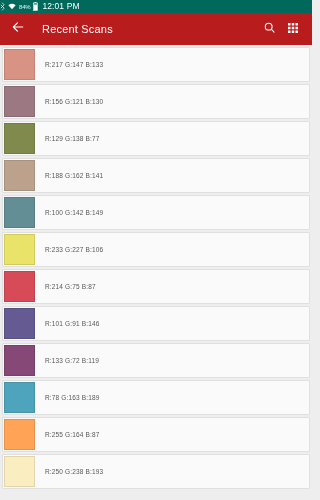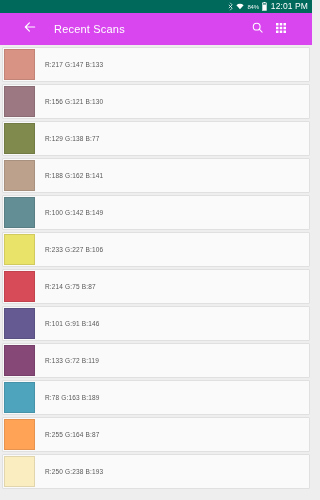--- a/index.html
+++ b/index.html
@@ -14,21 +14,21 @@
     font-family: "Liberation Sans", sans-serif;
     -webkit-font-smoothing: antialiased;
   }
 
   
   .status-bar {
     height: 13px;
     background: #00695c;
     display: flex;
     align-items: center;
-    justify-content: flex-end;
+    justify-content: flex-start;
     padding: 0 4px 0 0;
     box-sizing: border-box;
     color: #ffffff;
   }
   .status-icons {
     display: flex;
     align-items: center;
     gap: 3px;
   }
   .status-icon {
@@ -45,24 +45,24 @@
     font-size: 8.5px;
     color: #ffffff;
     margin-left: 4px;
     letter-spacing: 0.1px;
     line-height: 1;
   }
 
   
   .app-bar {
     height: 32px;
-    background: #d946ef;
-    display: flex;
-    align-items: center;
-    padding: 0 20px;
+    background: #b91c1c;
+    display: flex;
+    align-items: center;
+    padding: 0 8px;
     box-sizing: border-box;
     color: #ffffff;
   }
   .back-btn {
     width: 20px;
     height: 20px;
     display: flex;
     align-items: center;
     justify-content: center;
     cursor: pointer;

